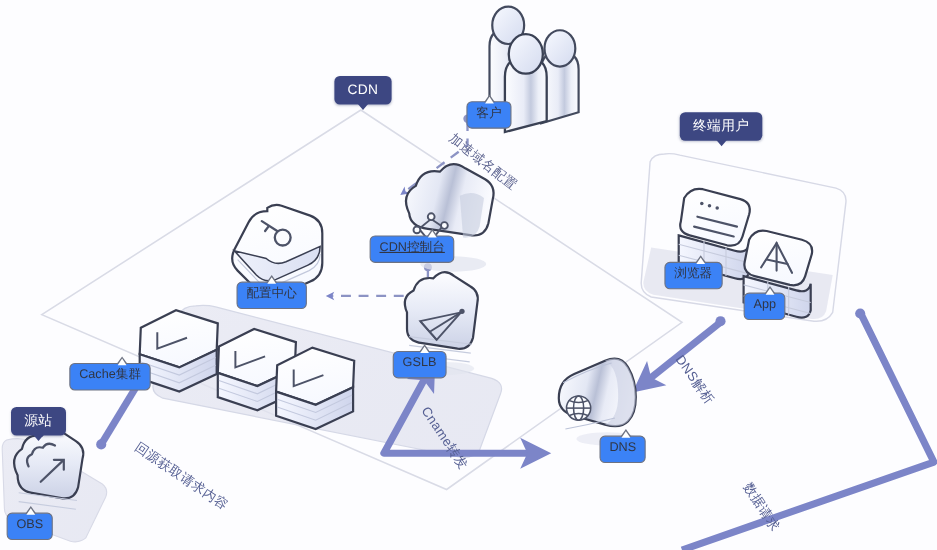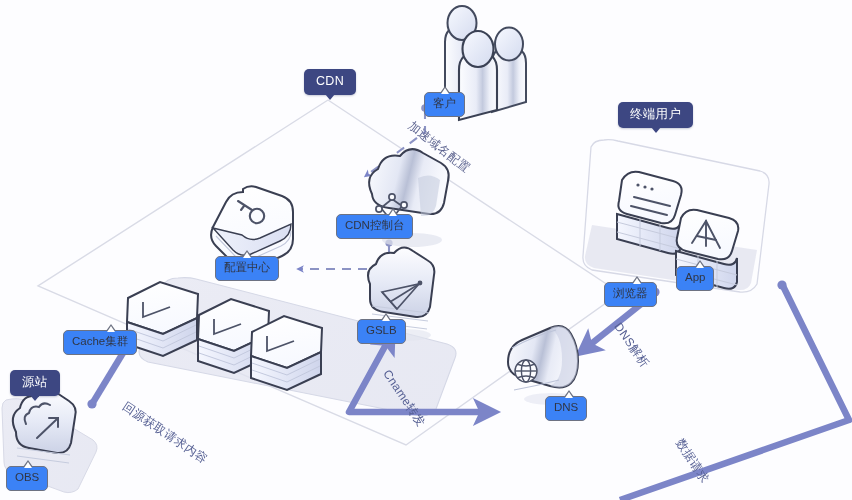--- a/index.html
+++ b/index.html
@@ -352,21 +352,21 @@
 
   <div class="badge" style="left:10px;top:370px;">
     <span>源站</span>
   </div>
 
   <div class="callout tail-mid" style="left:424px;top:92px;">
     <i class="tail"></i><i class="tail2"></i>
     <span>客户</span>
   </div>
 
-  <div class="callout tail-right" style="left:336px;top:214px;">
+  <div class="callout tail-right" style="left:336px;top:214px;text-decoration:underline;">
     <i class="tail"></i><i class="tail2"></i>
     <span>CDN控制台</span>
   </div>
 
   <div class="callout tail-mid" style="left:215px;top:256px;">
     <i class="tail"></i><i class="tail2"></i>
     <span>配置中心</span>
   </div>
 
   <div class="callout" style="left:63px;top:330px;">
@@ -379,21 +379,21 @@
     <i class="tail"></i><i class="tail2"></i>
     <span>GSLB</span>
   </div>
 
   <div class="callout" style="left:501px;top:396px;margin-left:44px;">
     <i class="tail" style="left:auto;right:12px;"></i>
     <i class="tail2" style="left:auto;right:13px;"></i>
     <span>DNS</span>
   </div>
 
-  <div class="callout tail-right" style="left:604px;top:238px;margin-top:44px;">
+  <div class="callout tail-right" style="left:604px;top:238px;">
     <i class="tail"></i><i class="tail2"></i>
     <span>浏览器</span>
   </div>
 
   <div class="callout" style="left:676px;top:266px;">
     <i class="tail" style="left:18px;"></i>
     <i class="tail2" style="left:19px;"></i>
     <span>App</span>
   </div>
 

